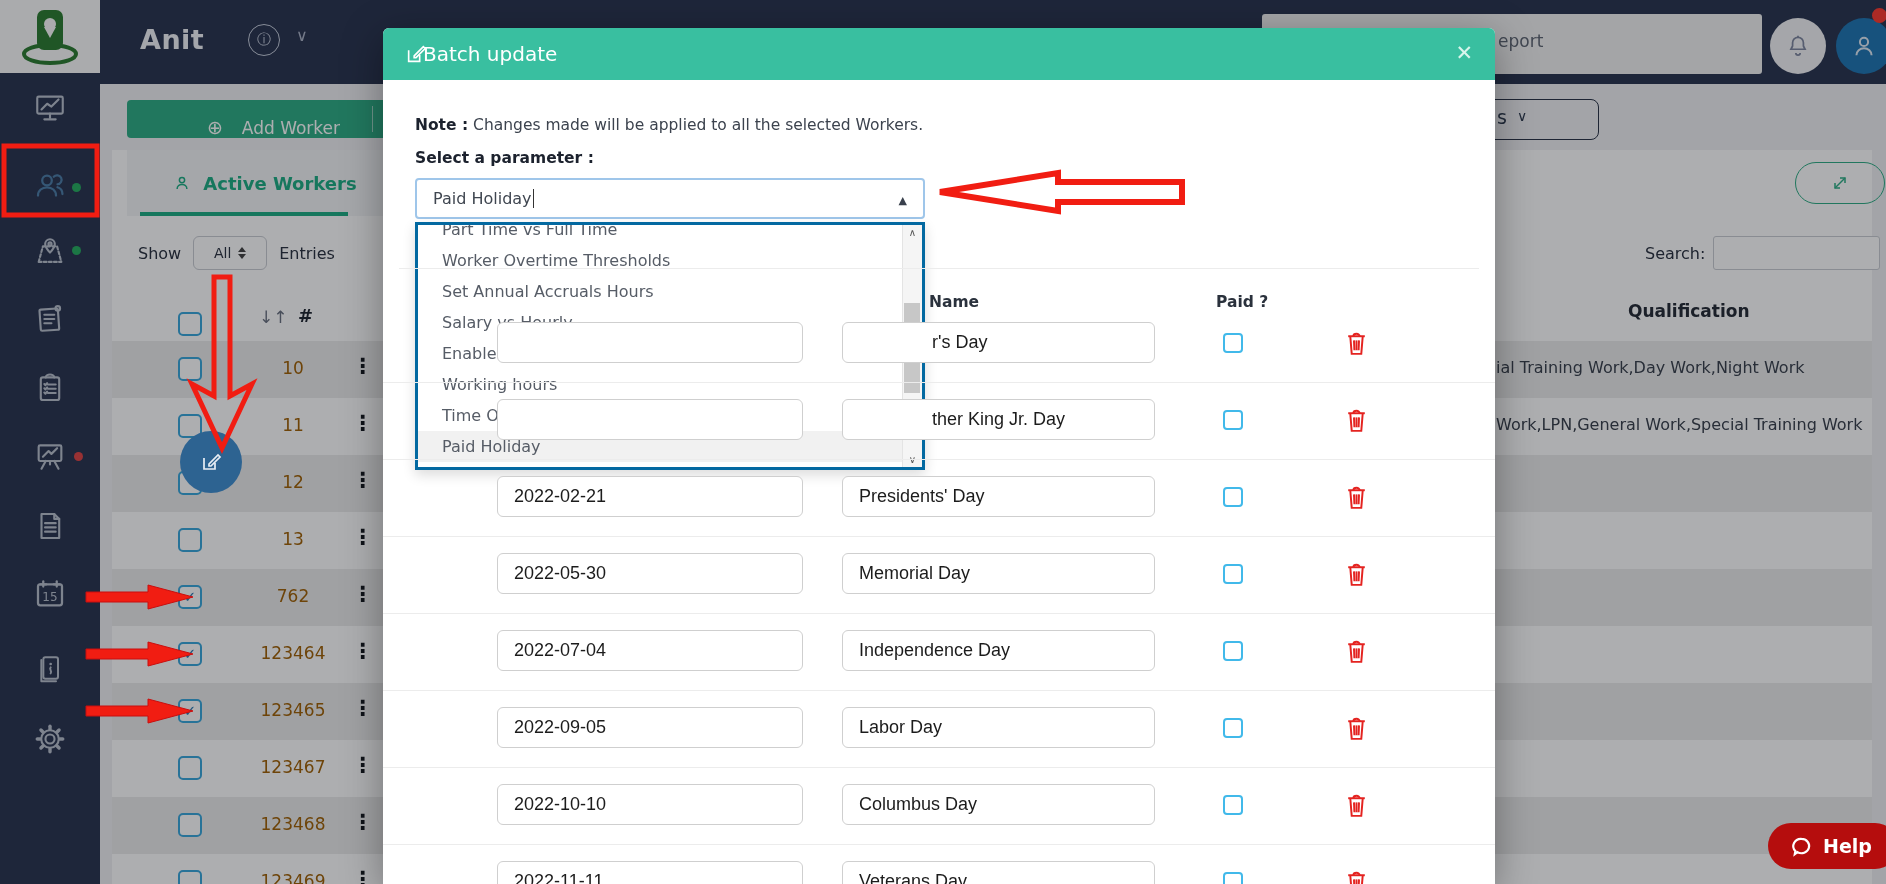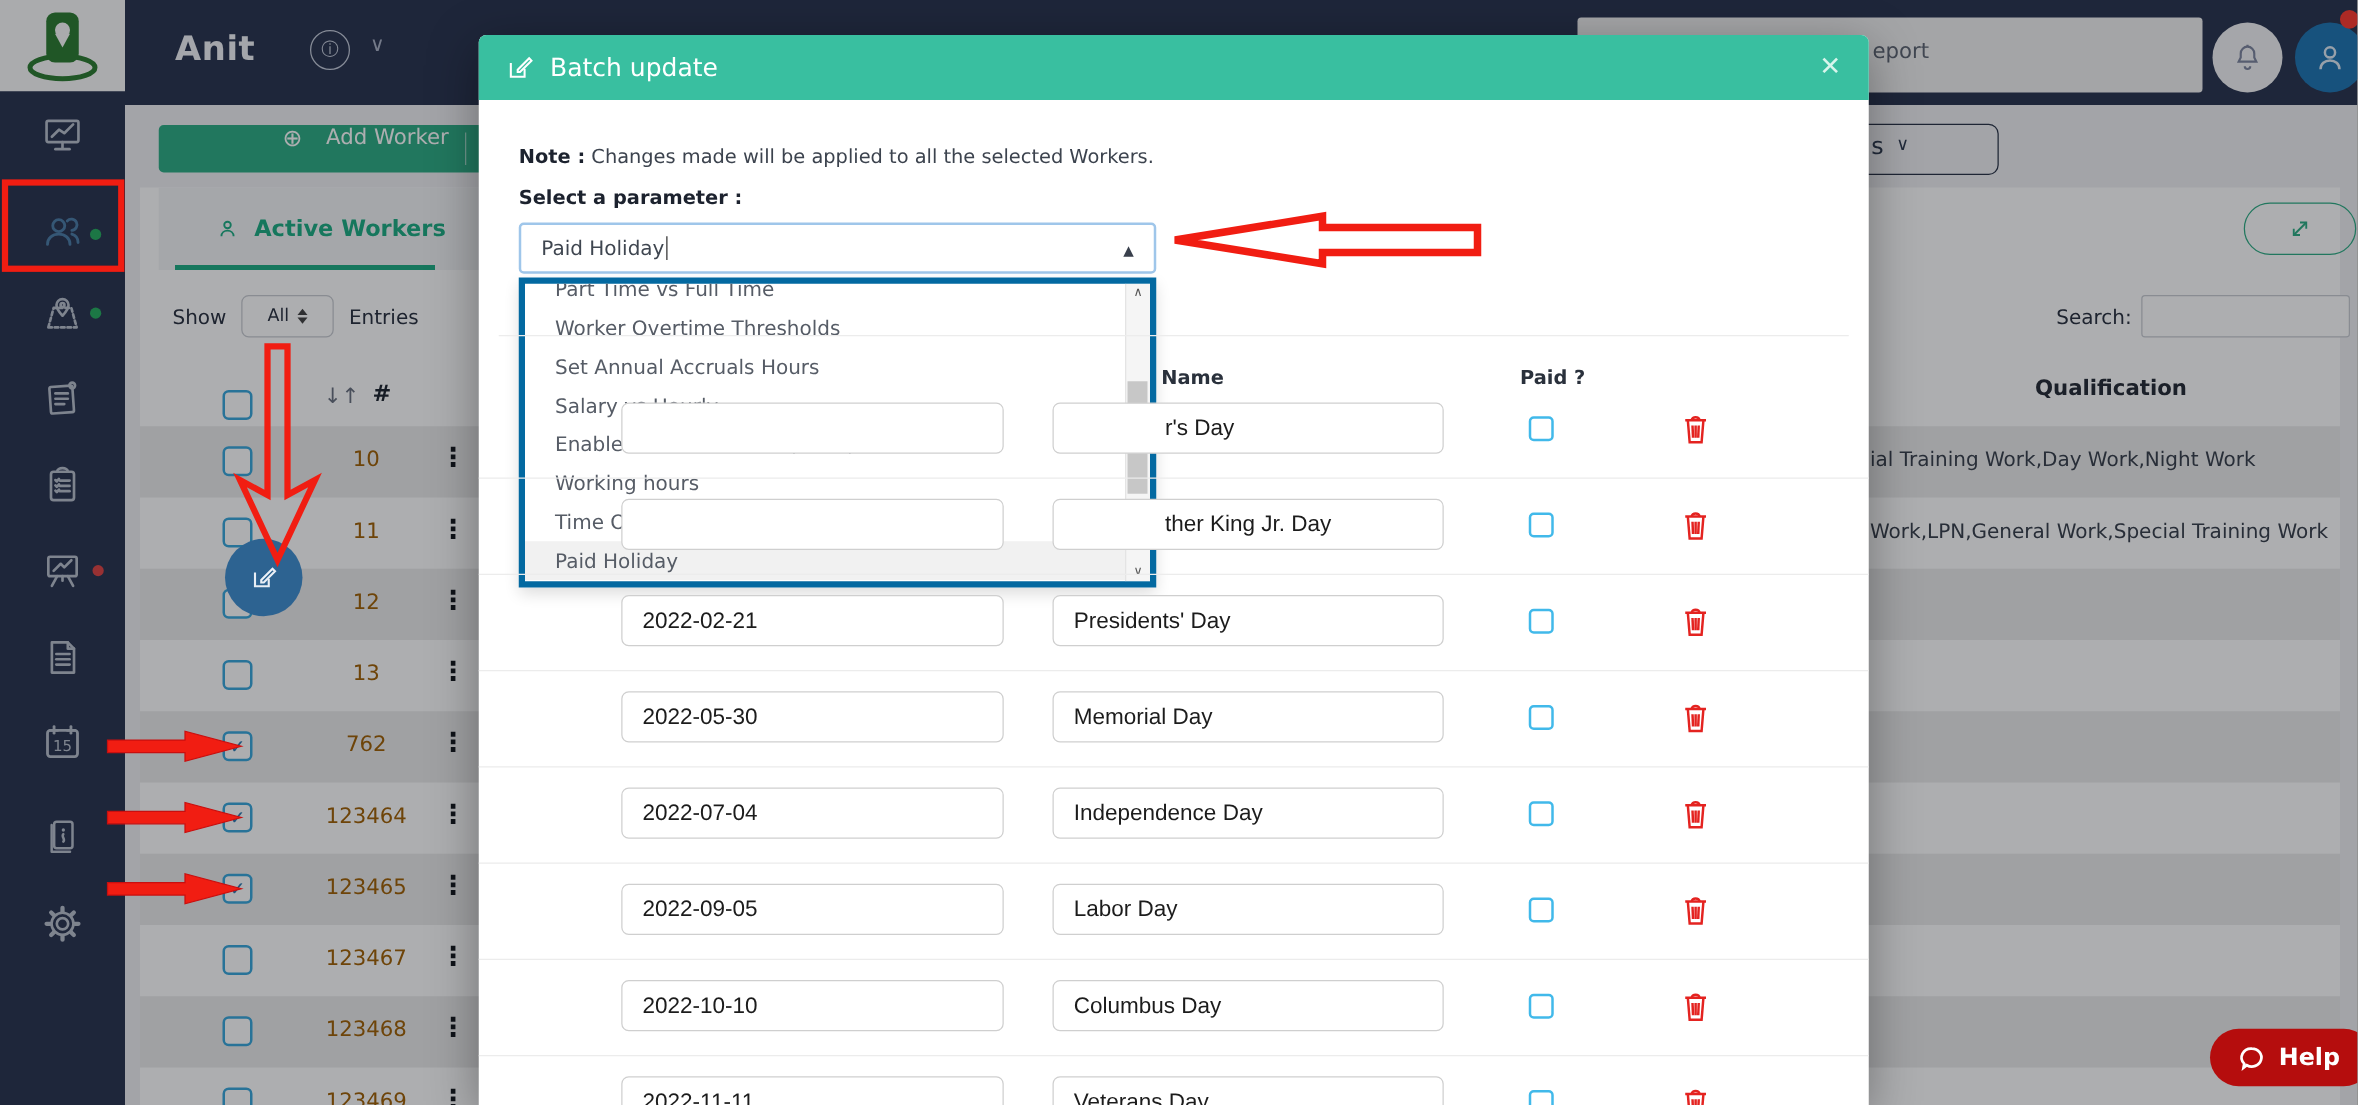--- a/index.html
+++ b/index.html
@@ -21,21 +21,21 @@
          color:#c6cddb;font-size:14px;display:flex;align-items:center;justify-content:center;}
   .top-chevron{position:absolute;left:196px;top:26px;color:#aab2c5;font-size:16px;}
   .top-search{position:absolute;left:1162px;top:14px;width:500px;height:60px;background:#f2f2f2;border-radius:3px;}
   .search-frag{position:absolute;left:1398px;top:31px;color:#5f6673;font-size:17px;}
   .icon-circle{position:absolute;top:18px;width:56px;height:56px;border-radius:50%;display:flex;align-items:center;justify-content:center;}
   .bell-c{left:1670px;background:#f3f4f6;}
   .avatar-c{left:1736px;background:#2077b4;}
   .avatar-dot{position:absolute;left:1772px;top:8px;width:15px;height:15px;border-radius:50%;background:#ff3b30;}
   
   .add-worker{position:absolute;left:127px;top:100px;width:293px;height:38px;background:#2fae85;border-radius:4px;
-              color:#fff;font-size:17px;display:flex;align-items:flex-start;justify-content:center;gap:19px;padding-left:19px;}
+              color:#fff;font-size:17px;display:flex;align-items:flex-end;justify-content:center;gap:19px;}
   .add-worker .plus::before{content:"⊕";font-size:19px;}
   .aw-divider{position:absolute;left:245px;top:6px;width:1px;height:26px;background:rgba(255,255,255,.55);}
   .aw-chev{position:absolute;right:8px;top:9px;color:#eafff6;font-size:14px;}
   .partial-btn{position:absolute;left:1420px;top:99px;width:177px;height:39px;border:1.5px solid #2b3447;border-radius:8px;
                color:#2f3b4f;font-size:19px;}
   .partial-btn span{position:absolute;left:76px;top:6px;}
   .partial-btn i{position:absolute;left:96px;top:8px;font-style:normal;font-size:14px;}
   .card{position:absolute;left:112px;top:150px;width:1760px;height:734px;background:#ffffff;}
   .tab-block{position:absolute;left:15px;top:0;width:276px;height:66px;background:#f4f5f7;
              display:flex;align-items:center;justify-content:center;gap:12px;color:#1fae84;font-weight:bold;font-size:18px;}
@@ -70,33 +70,33 @@
   
   .dim{position:absolute;inset:0;background:rgba(5,8,14,0.33);z-index:40;}
   
   .edit-bubble{position:absolute;left:180px;top:431px;width:62px;height:62px;border-radius:50%;background:#2d6391;
                z-index:45;display:flex;align-items:center;justify-content:center;}
   
   .modal{position:absolute;left:383px;top:28px;width:1112px;height:856px;background:#fff;z-index:50;
          border-radius:6px 6px 0 0;box-shadow:0 10px 40px rgba(0,0,0,.35);}
   .m-header{position:absolute;left:0;top:0;width:100%;height:52px;background:#39bfa0;border-radius:6px 6px 0 0;
             display:flex;align-items:center;}
-  .m-title{color:#fff;font-size:20px;margin-left:57px;}
+  .m-title{color:#fff;font-size:20px;margin-left:40px;}
   .m-edit-ic{position:absolute;left:22px;top:15px;}
   .m-close{position:absolute;right:22px;top:13px;color:#d8f5ec;font-size:21px;}
   .m-note{position:absolute;left:32px;top:88px;font-size:15.5px;color:#3c434e;}
   .m-note b{color:#1c222e;}
   .m-param{position:absolute;left:32px;top:121px;font-size:15.5px;font-weight:bold;color:#1c222e;}
   .combo{position:absolute;left:32px;top:150px;width:510px;height:41px;border:2px solid #9fc6ea;border-radius:4px;
          box-sizing:border-box;display:flex;align-items:center;}
   .combo .val{margin-left:16px;font-size:16px;color:#3f4650;}
   .combo .caret-line{width:1.5px;height:19px;background:#333;margin-left:1px;}
   .combo .caret-up{position:absolute;right:16px;top:14px;color:#39404c;font-size:11px;}
   .combo .caret-up::before{content:"▲";}
-  .dd{position:absolute;left:32px;top:194px;width:510px;height:248px;background:#fff;border:5px solid #0369a1;
+  .dd{position:absolute;left:32px;top:194px;width:510px;height:248px;background:#fff;border:3px solid #0369a1;
       box-shadow:0 5px 12px rgba(0,0,0,.14);overflow:hidden;box-sizing:border-box;}
   .dd-list{position:absolute;left:0;top:0;right:19px;bottom:0;overflow:hidden;}
   .dd-item{height:31px;line-height:31px;padding-left:24px;font-size:16px;color:#565c66;white-space:nowrap;}
   .dd-item.clipped{margin-top:-11px;}
   .dd-item.selected{background:#f1f1f1;}
   .dd-scroll{position:absolute;right:0;top:0;width:19px;height:100%;background:#f5f5f5;border-left:1px solid #e4e4e4;}
   .dd-scroll .up,.dd-scroll .dn{position:absolute;left:0;width:100%;text-align:center;color:#555;font-size:10px;}
   .dd-scroll .up{top:2px;} .dd-scroll .up::before{content:"∧";}
   .dd-scroll .dn{bottom:2px;} .dd-scroll .dn::before{content:"∨";}
   .dd-thumb{position:absolute;left:1px;top:78px;width:16px;height:90px;background:#c7c7c7;}

